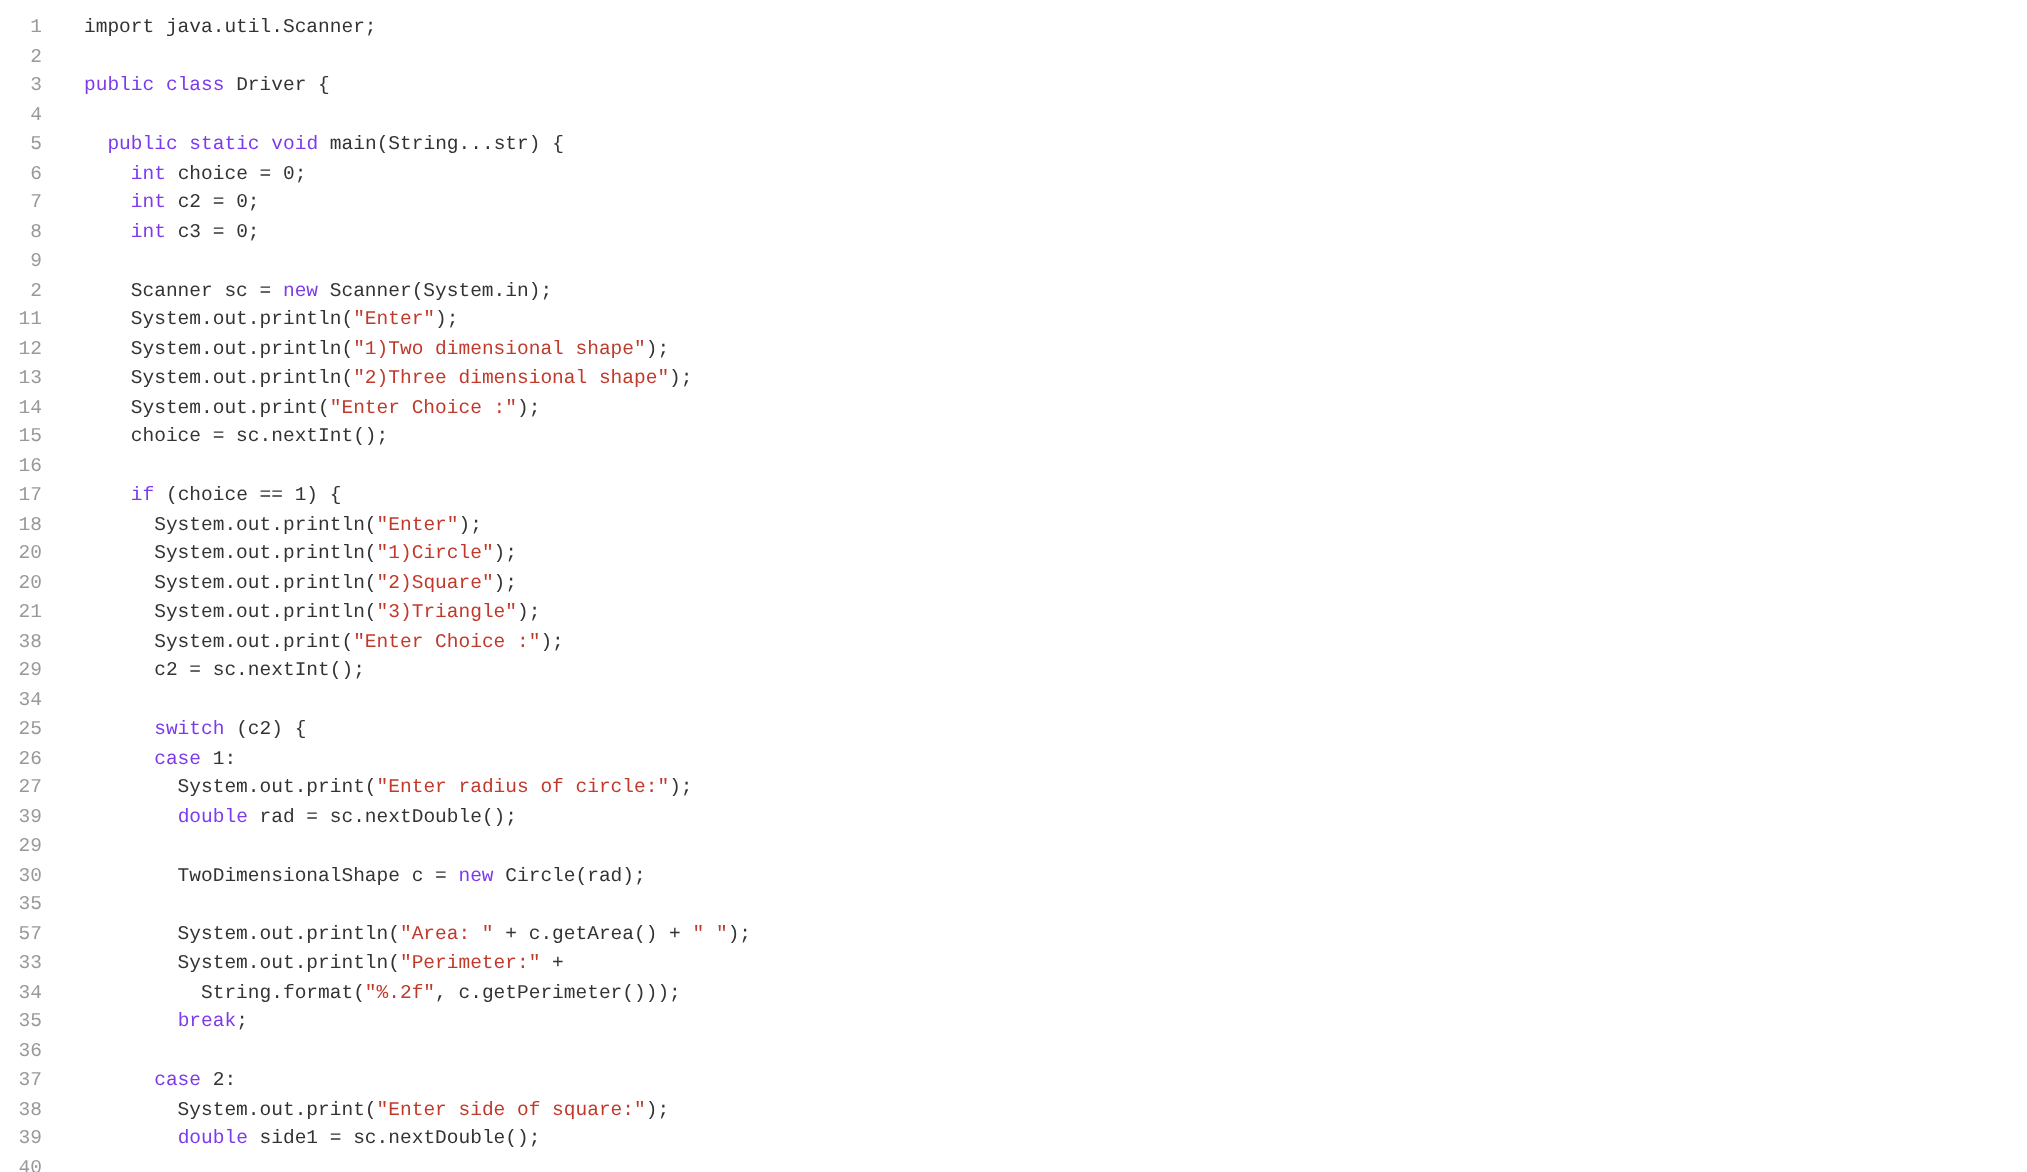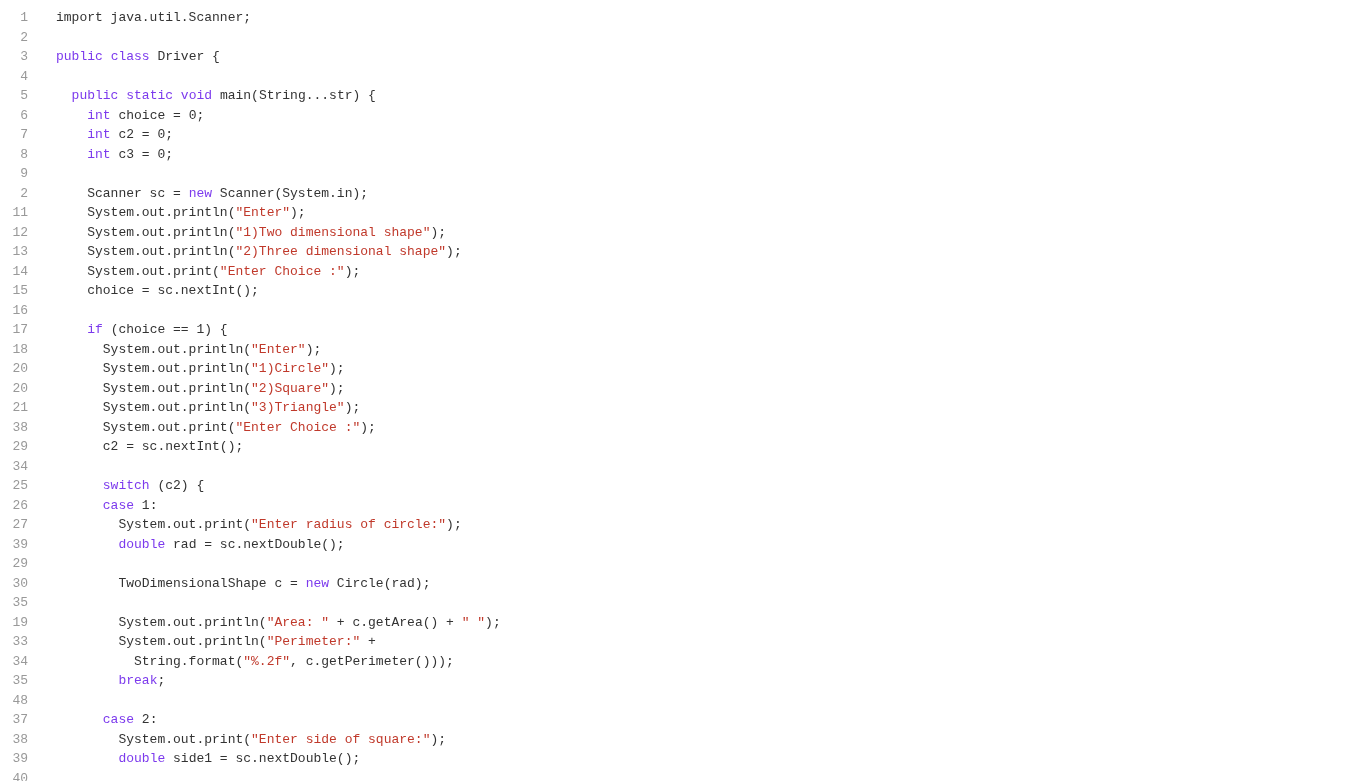--- a/index.html
+++ b/index.html
@@ -86,24 +86,24 @@
       <span class="line-number">38</span>
       <span class="line-number">29</span>
       <span class="line-number">34</span>
       <span class="line-number">25</span>
       <span class="line-number">26</span>
       <span class="line-number">27</span>
       <span class="line-number">39</span>
       <span class="line-number">29</span>
       <span class="line-number">30</span>
       <span class="line-number">35</span>
-      <span class="line-number">19</span>
+      <span class="line-number">57</span>
       <span class="line-number">33</span>
       <span class="line-number">34</span>
       <span class="line-number">35</span>
-      <span class="line-number">48</span>
+      <span class="line-number">36</span>
       <span class="line-number">37</span>
       <span class="line-number">38</span>
       <span class="line-number">39</span>
       <span class="line-number">40</span>
     </div>
   <div class="code-content" id="code-content"><span class="code-line"><span class="plain">import java.util.Scanner;</span></span><span class="code-line">&nbsp;</span><span class="code-line"><span class="kw">public</span><span class="plain"> </span><span class="kw">class</span><span class="plain"> Driver {</span></span><span class="code-line">&nbsp;</span><span class="code-line"><span class="plain">  </span><span class="kw">public</span><span class="plain"> </span><span class="kw">static</span><span class="plain"> </span><span class="kw">void</span><span class="plain"> main(String...str) {</span></span><span class="code-line"><span class="plain">    </span><span class="kw">int</span><span class="plain"> choice = 0;</span></span><span class="code-line"><span class="plain">    </span><span class="kw">int</span><span class="plain"> c2 = 0;</span></span><span class="code-line"><span class="plain">    </span><span class="kw">int</span><span class="plain"> c3 = 0;</span></span><span class="code-line">&nbsp;</span><span class="code-line"><span class="plain">    Scanner sc = </span><span class="kw">new</span><span class="plain"> Scanner(System.in);</span></span><span class="code-line"><span class="plain">    System.out.println(</span><span class="str">"Enter"</span><span class="plain">);</span></span><span class="code-line"><span class="plain">    System.out.println(</span><span class="str">"1)Two dimensional shape"</span><span class="plain">);</span></span><span class="code-line"><span class="plain">    System.out.println(</span><span class="str">"2)Three dimensional shape"</span><span class="plain">);</span></span><span class="code-line"><span class="plain">    System.out.print(</span><span class="str">"Enter Choice :"</span><span class="plain">);</span></span><span class="code-line"><span class="plain">    choice = sc.nextInt();</span></span><span class="code-line">&nbsp;</span><span class="code-line"><span class="plain">    </span><span class="kw">if</span><span class="plain"> (choice == 1) {</span></span><span class="code-line"><span class="plain">      System.out.println(</span><span class="str">"Enter"</span><span class="plain">);</span></span><span class="code-line"><span class="plain">      System.out.println(</span><span class="str">"1)Circle"</span><span class="plain">);</span></span><span class="code-line"><span class="plain">      System.out.println(</span><span class="str">"2)Square"</span><span class="plain">);</span></span><span class="code-line"><span class="plain">      System.out.println(</span><span class="str">"3)Triangle"</span><span class="plain">);</span></span><span class="code-line"><span class="plain">      System.out.print(</span><span class="str">"Enter Choice :"</span><span class="plain">);</span></span><span class="code-line"><span class="plain">      c2 = sc.nextInt();</span></span><span class="code-line">&nbsp;</span><span class="code-line"><span class="plain">      </span><span class="kw">switch</span><span class="plain"> (c2) {</span></span><span class="code-line"><span class="plain">      </span><span class="kw">case</span><span class="plain"> 1:</span></span><span class="code-line"><span class="plain">        System.out.print(</span><span class="str">"Enter radius of circle:"</span><span class="plain">);</span></span><span class="code-line"><span class="plain">        </span><span class="kw">double</span><span class="plain"> rad = sc.nextDouble();</span></span><span class="code-line">&nbsp;</span><span class="code-line"><span class="plain">        TwoDimensionalShape c = </span><span class="kw">new</span><span class="plain"> Circle(rad);</span></span><span class="code-line">&nbsp;</span><span class="code-line"><span class="plain">        System.out.println(</span><span class="str">"Area: "</span><span class="plain"> + c.getArea() + </span><span class="str">" "</span><span class="plain">);</span></span><span class="code-line"><span class="plain">        System.out.println(</span><span class="str">"Perimeter:"</span><span class="plain"> +</span></span><span class="code-line"><span class="plain">          String.format(</span><span class="str">"%.2f"</span><span class="plain">, c.getPerimeter()));</span></span><span class="code-line"><span class="plain">        </span><span class="kw">break</span><span class="plain">;</span></span><span class="code-line">&nbsp;</span><span class="code-line"><span class="plain">      </span><span class="kw">case</span><span class="plain"> 2:</span></span><span class="code-line"><span class="plain">        System.out.print(</span><span class="str">"Enter side of square:"</span><span class="plain">);</span></span><span class="code-line"><span class="plain">        </span><span class="kw">double</span><span class="plain"> side1 = sc.nextDouble();</span></span><span class="code-line">&nbsp;</span></div>
 </div>
 
 </body></html>

